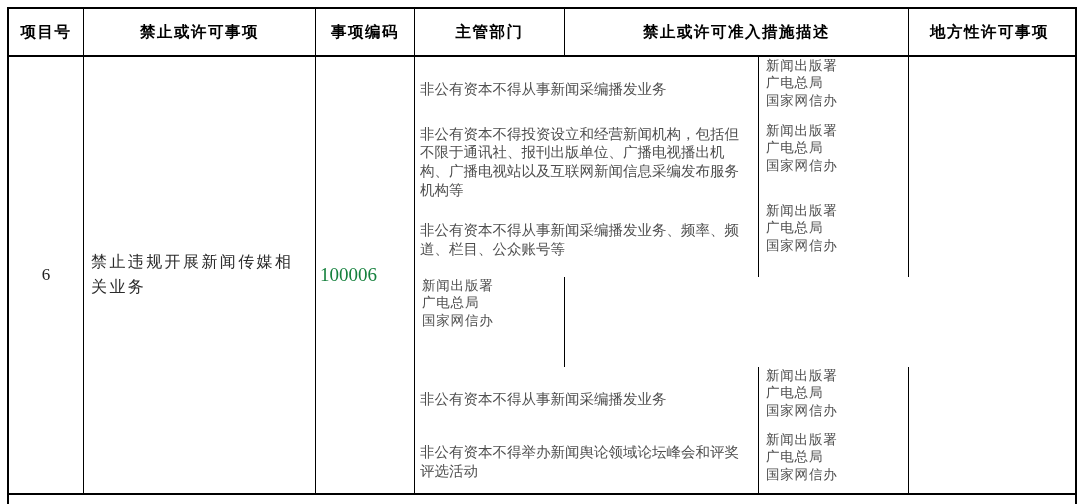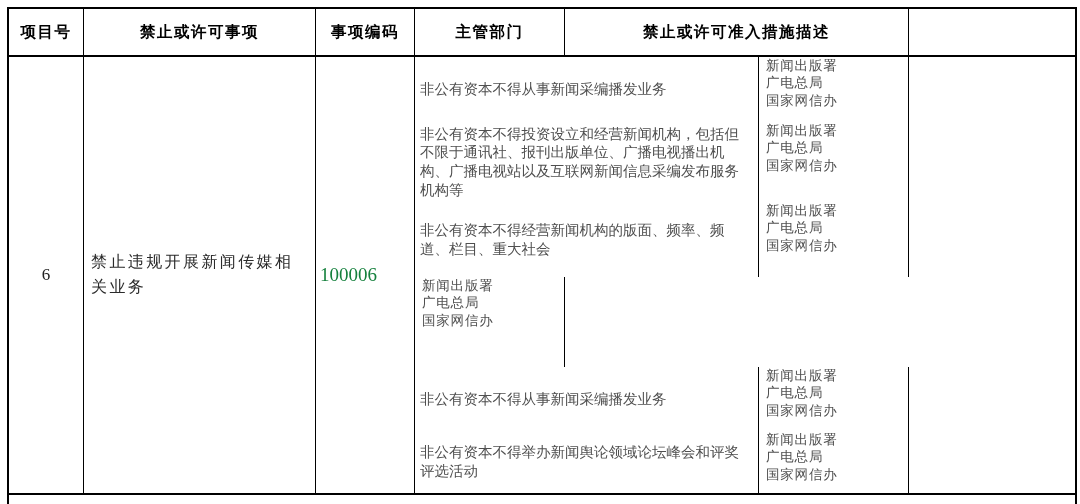--- a/index.html
+++ b/index.html
@@ -99,20 +99,21 @@
 <body>
 
 <div class="doc-table">
 
   <div class="header-row">
     <div class="th c1 bordered-r">项目号</div>
     <div class="th c2 bordered-r">禁止或许可事项</div>
     <div class="th c3 bordered-r">事项编码</div>
     <div class="th c5 bordered-r">主管部门</div>
     <div class="th c4 bordered-r">禁止或许可准入措施描述</div>
+    <div class="th c6">地方性许可事项</div>
   </div>
 
   <div class="body-row">
     <div class="cell item-no-cell c1 bordered-r">6</div>
     <div class="cell item-name-cell c2 bordered-r">禁止违规开展新闻传媒相关业务</div>
     <div class="cell item-code-cell c3 bordered-r">100006</div>
 
     <div class="measures-block">
 
       <div class="measure-subrow" style="height:65px">
@@ -127,21 +128,21 @@
       <div class="measure-subrow" style="height:80px">
         <div class="cell desc-cell c4 bordered-r">非公有资本不得投资设立和经营新闻机构，包括但不限于通讯社、报刊出版单位、广播电视播出机构、广播电视站以及互联网新闻信息采编发布服务机构等</div>
         <div class="cell dept-cell c5 bordered-r">
           <span class="dept-line">新闻出版署</span>
           <span class="dept-line">广电总局</span>
           <span class="dept-line">国家网信办</span>
         </div>
       </div>
 
       <div class="measure-subrow" style="height:75px">
-        <div class="cell desc-cell c4 bordered-r">非公有资本不得经营新闻机构的版面、频率、频道、栏目、重大社会</div>
+        <div class="cell desc-cell c4 bordered-r">非公有资本不得从事新闻采编播发业务、频率、频道、栏目、公众账号等</div>
         <div class="cell dept-cell c5 bordered-r">
           <span class="dept-line">新闻出版署</span>
           <span class="dept-line">广电总局</span>
           <span class="dept-line">国家网信办</span>
         </div>
       </div>
 
       <div class="measure-subrow" style="height:90px">
         <div class="cell dept-cell c5 bordered-r">
           <span class="dept-line">新闻出版署</span>

